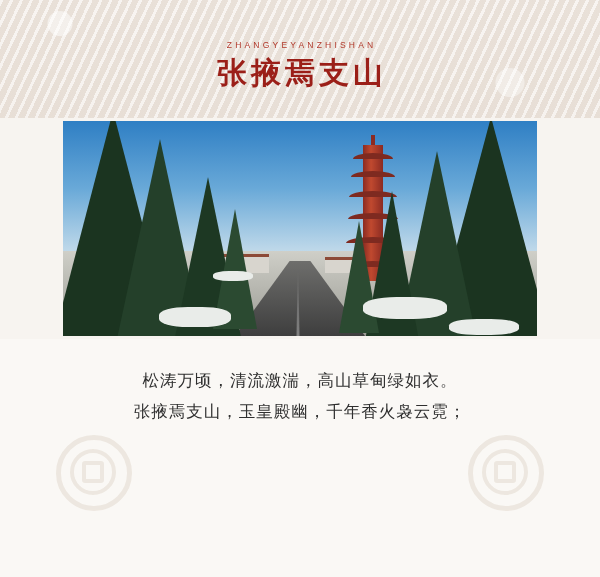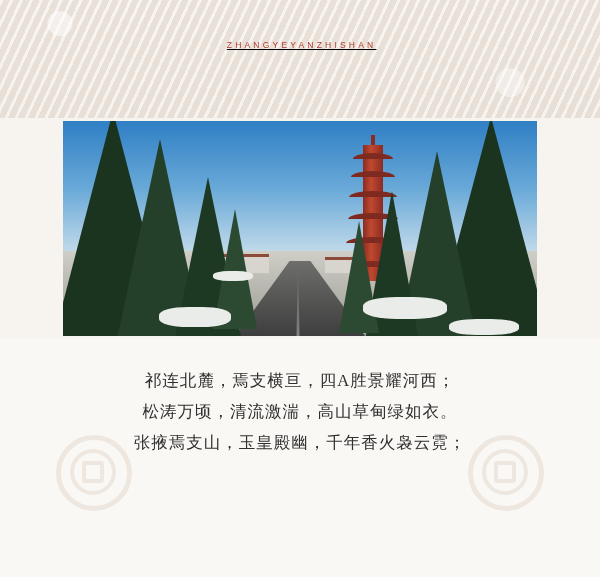--- a/index.html
+++ b/index.html
@@ -29,21 +29,20 @@
     background:
       repeating-linear-gradient(
         115deg,
         rgba(255,255,255,0.55) 0px,
         rgba(255,255,255,0.55) 3px,
         rgba(228,219,210,0.55) 3px,
         rgba(228,219,210,0.55) 9px
       ),
       linear-gradient(#efe7e0, #ece3db);
     overflow: hidden;
-    text-decoration: underline;
   }
   .header::after {
     content: "";
     position: absolute;
     left: 0; right: 0; top: 0; bottom: 0;
     background:
       radial-gradient(circle at 10% 20%, rgba(255,255,255,0.5) 0 12px, transparent 13px),
       radial-gradient(circle at 85% 70%, rgba(255,255,255,0.4) 0 14px, transparent 15px);
     pointer-events: none;
   }
@@ -214,20 +213,21 @@
   }
 </style>
 </head>
 <body>
 
 <div class="page">
 
   <div class="header">
     <div class="header-inner">
       <div class="pinyin">ZHANGYEYANZHISHAN</div>
+      <div class="title">张掖焉支山</div>
     </div>
   </div>
 
   <div class="photo-wrap">
     <div class="photo">
       <div class="sky"></div>
       <div class="ground"></div>
       <div class="road"></div>
       <div class="road-mark"></div>
 
@@ -259,19 +259,18 @@
       <div class="snow" style="left:300px; top:176px; width:84px; height:22px;"></div>
       <div class="snow" style="left:386px; top:198px; width:70px; height:16px;"></div>
       <div class="snow" style="left:150px; top:150px; width:40px; height:10px;"></div>
     </div>
   </div>
 
   <div class="poem-wrap">
     <div class="medallion left"></div>
     <div class="medallion right"></div>
     <div class="poem">
-      <div class="poem-line">祁连北麓，焉支横亘，四A胜景耀河西；</div>
       <div class="poem-line">松涛万顷，清流激湍，高山草甸绿如衣。</div>
       <div class="poem-line">张掖焉支山，玉皇殿幽，千年香火袅云霓；</div>
     </div>
   </div>
 
 </div>
 
 </body></html>

